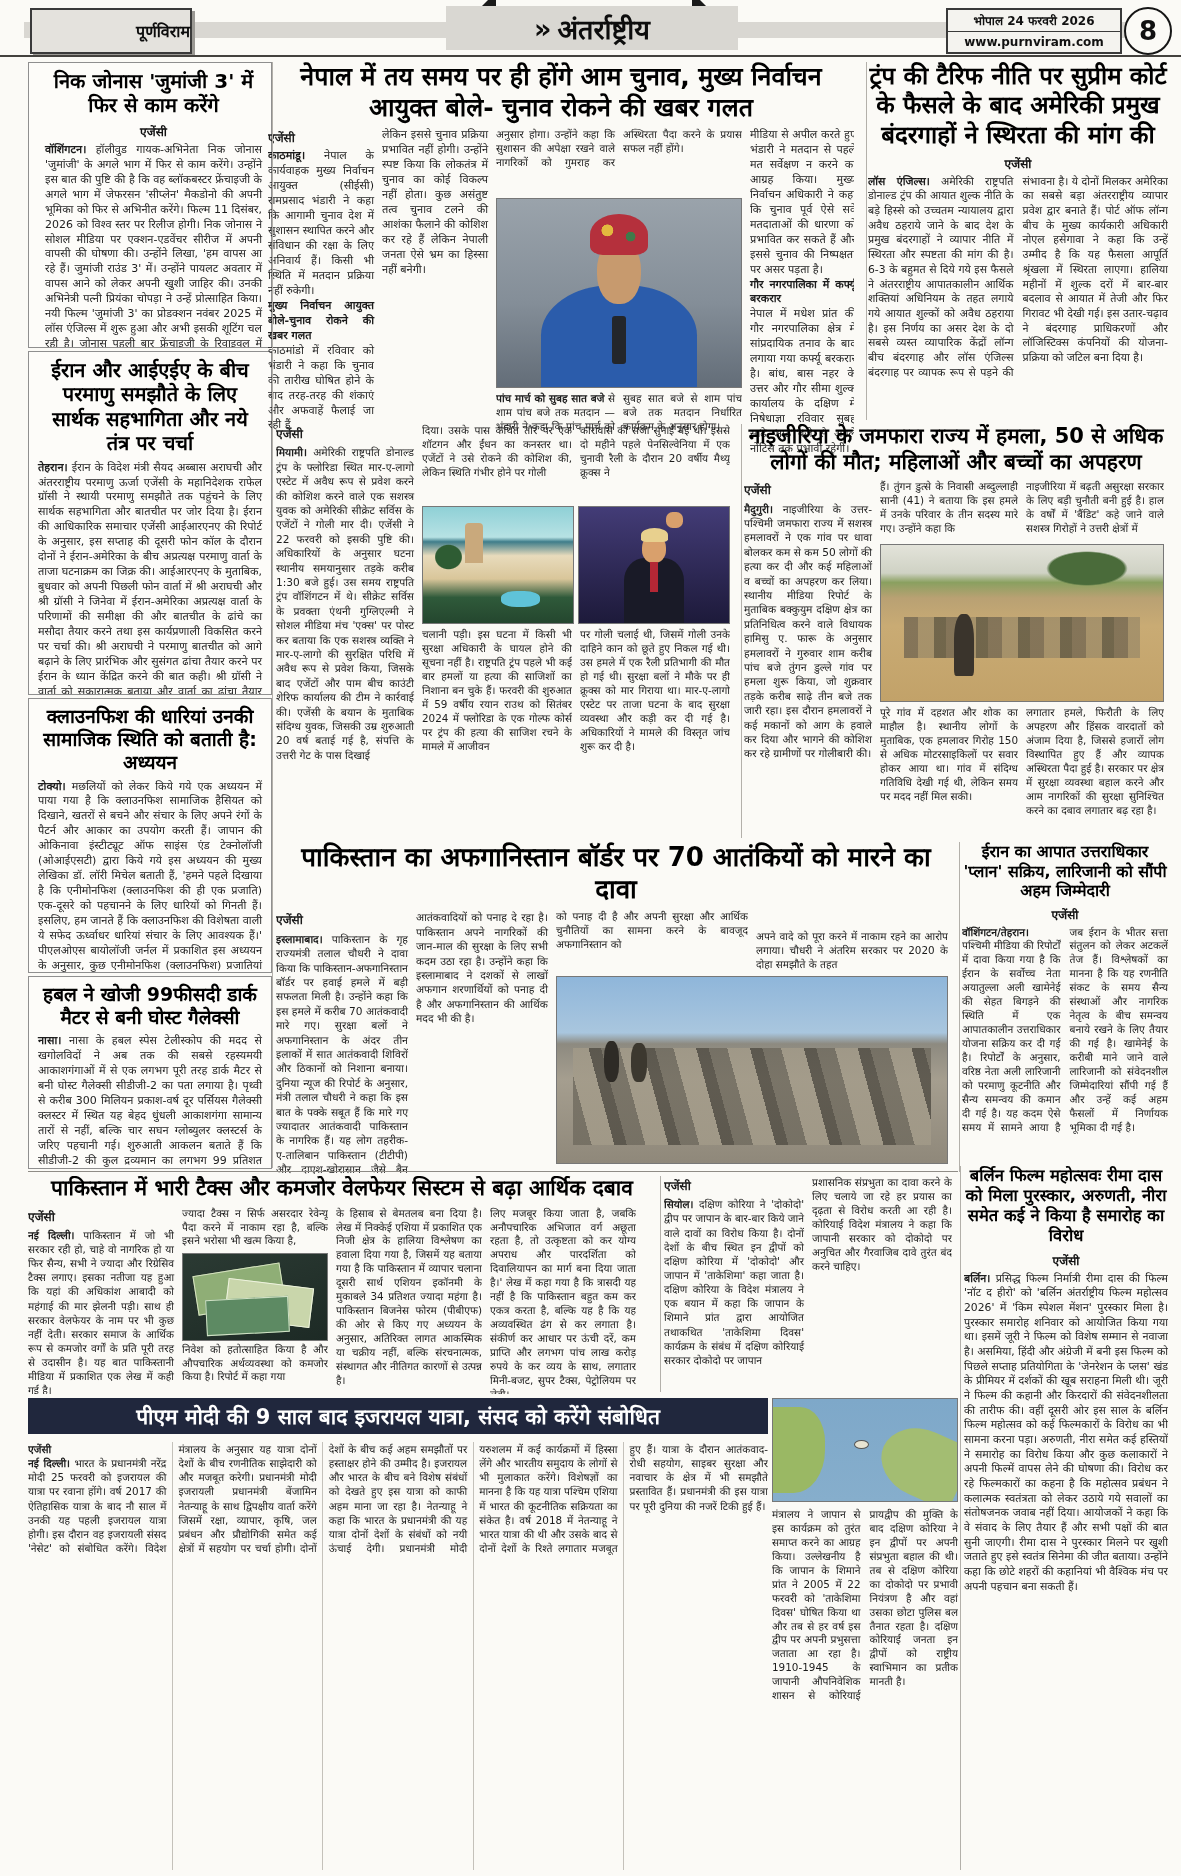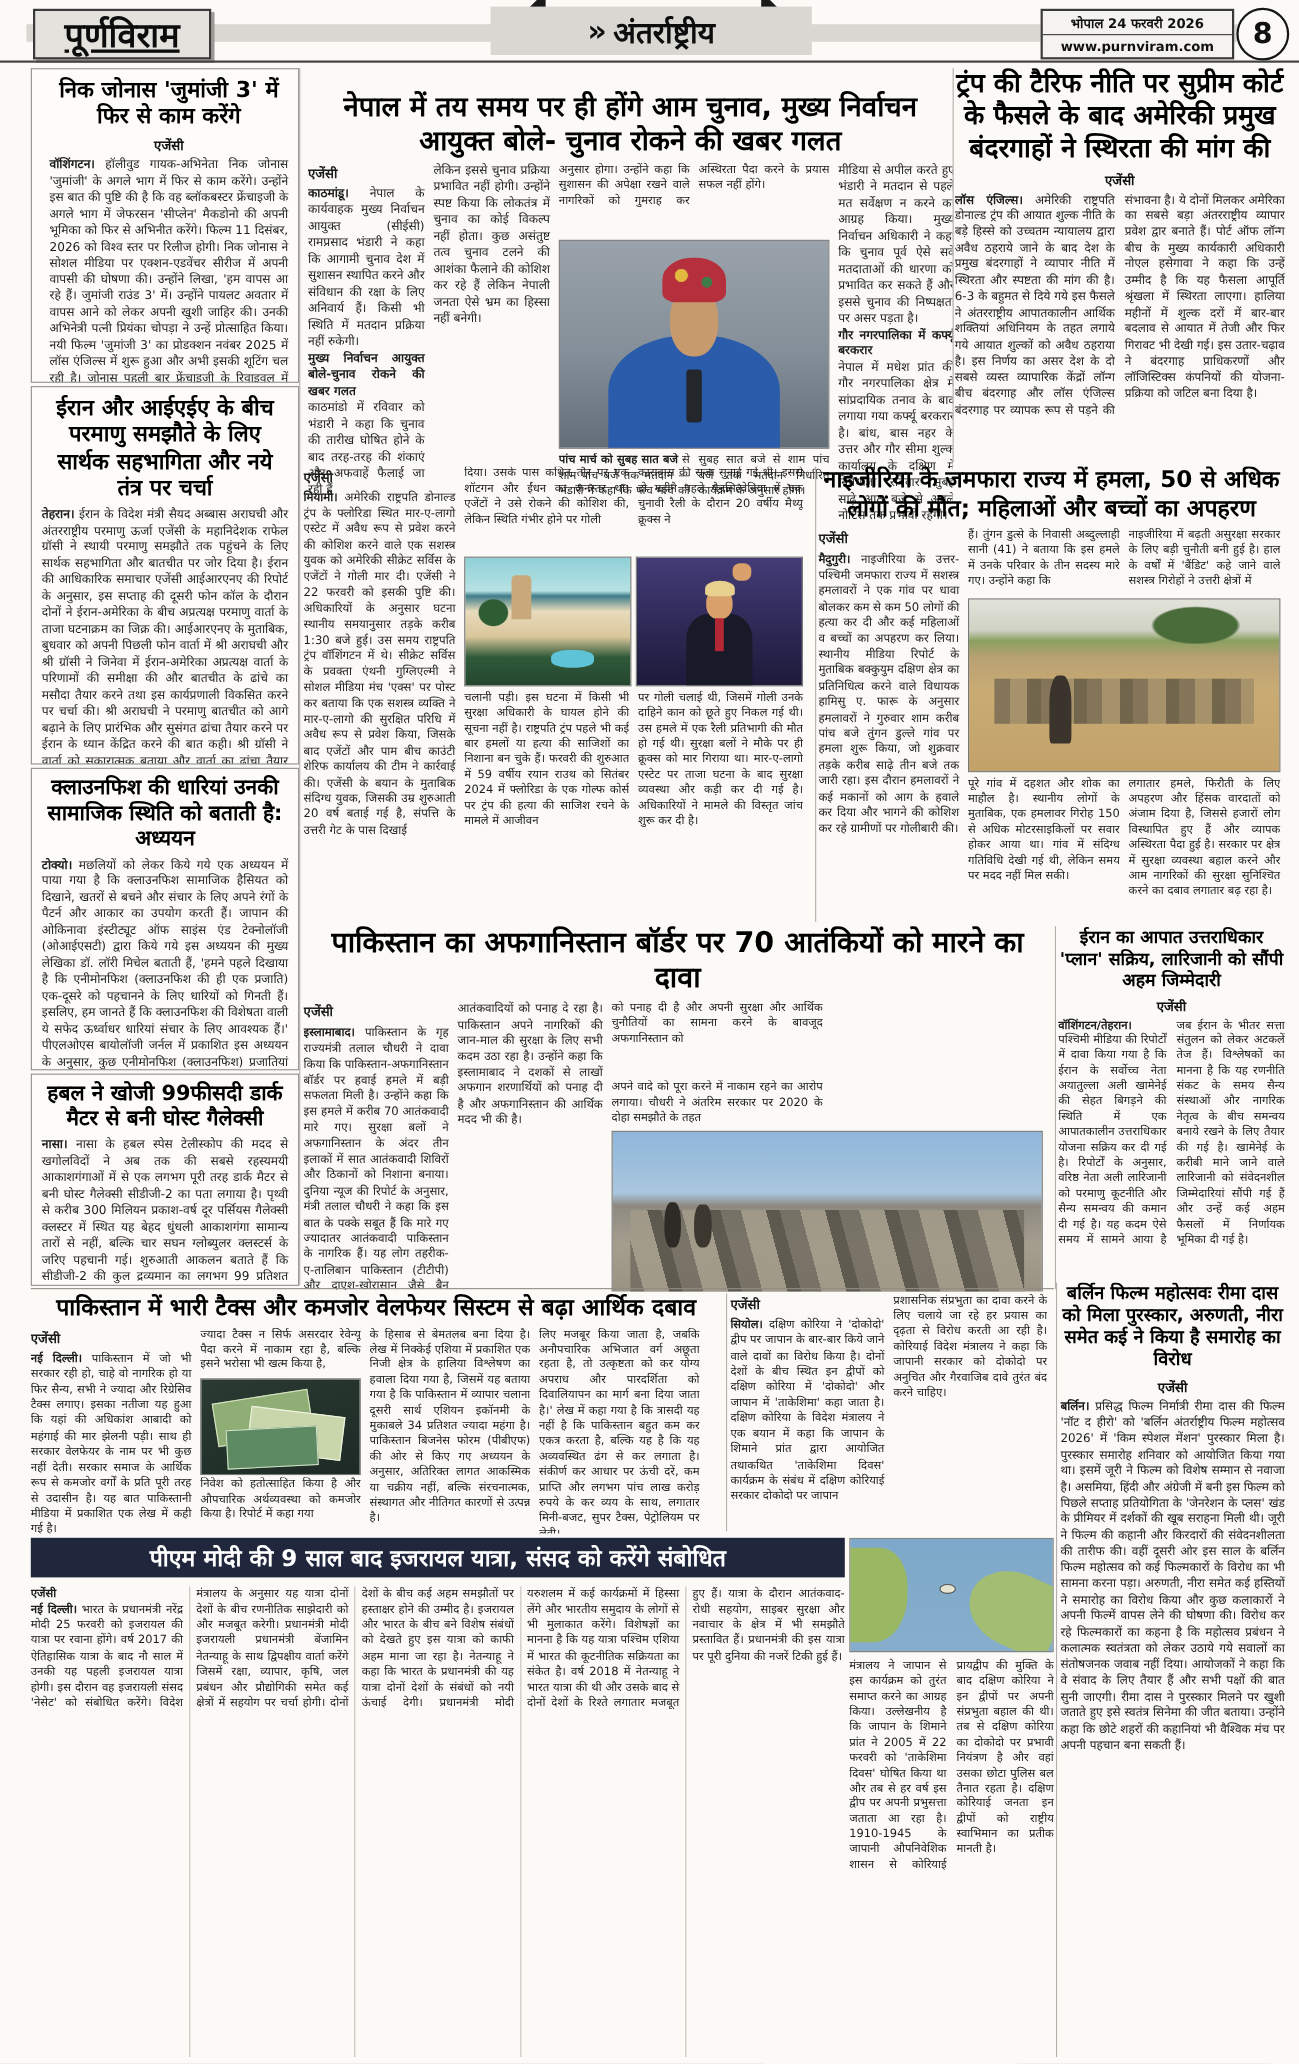--- a/index.html
+++ b/index.html
@@ -10,21 +10,21 @@
   .byline{text-align:center;font-weight:bold;font-size:12px;margin:2px 0 3px 0;}
   .bd{font-size:11px;line-height:1.36;text-align:justify;color:#1c1c1c;}
   .dl{font-weight:bold;}
   .subh{font-weight:bold;}
   .row{display:flex;gap:8px;}
   .vrule{position:absolute;width:1px;background:#b3b0aa;}
   .hrule{position:absolute;height:2px;background:#44423e;}
   .photo{position:relative;overflow:hidden;border:1px solid #777;box-sizing:border-box;}
   
   .hdr-strip{position:absolute;left:24px;top:22px;width:1132px;height:16px;background:#d9d7d2;}
-  .logo-box{position:absolute;left:30px;top:8px;width:158px;height:42px;background:#e4e2dd;border:2px solid #3a3a3a;box-shadow:3px 3px 0 #9b9994;display:flex;align-items:center;justify-content:center;font-weight:bold;font-size:31px;color:#0d0d0d;text-decoration:underline;}
+  .logo-box{position:absolute;left:30px;top:8px;width:158px;height:42px;background:#e4e2dd;border:2px solid #3a3a3a;box-shadow:3px 3px 0 #9b9994;display:flex;align-items:center;justify-content:flex-end;font-weight:bold;font-size:16px;color:#0d0d0d;}
   .sec-box{position:absolute;left:446px;top:6px;width:292px;height:44px;background:#d9d7d2;display:flex;align-items:center;justify-content:center;font-weight:bold;font-size:27px;color:#0d0d0d;}
   .tri{position:absolute;width:0;height:0;border-style:solid;}
   .date-box{position:absolute;left:946px;top:8px;width:172px;height:42px;border:2px solid #3a3a3a;background:#f4f3ef;display:flex;flex-direction:column;}
   .date-box div{flex:1;display:flex;align-items:center;justify-content:center;font-weight:bold;font-size:12px;}
   .date-box div:first-child{border-bottom:1px solid #3a3a3a;}
   .page-circle{position:absolute;left:1124px;top:7px;width:44px;height:44px;border:2.5px solid #161616;border-radius:50%;background:#fbfaf6;display:flex;align-items:center;justify-content:center;font-weight:bold;font-size:26px;}
   
   .ph-cec{background:linear-gradient(180deg,#9aa3ab 0%,#848e98 55%,#636d78 100%);}
   .ph-cec .suit{position:absolute;left:18%;bottom:-4%;width:64%;height:58%;background:#2b5cab;border-radius:46% 46% 8% 8%;}
   .ph-cec .face{position:absolute;left:41%;top:22%;width:18%;height:34%;background:#c79a6e;border-radius:46%;}
@@ -100,21 +100,21 @@
   <div class="box" style="left:28px;top:698px;width:244px;height:275px;">
     <div class="hl" style="font-size:19px;">क्लाउनफिश की धारियां उनकी सामाजिक स्थिति को बताती है: अध्ययन</div>
     <div class="bd"><span class="dl">टोक्यो।</span> <span>मछलियों को लेकर किये गये एक अध्ययन में पाया गया है कि क्लाउनफिश सामाजिक हैसियत को दिखाने, खतरों से बचने और संचार के लिए अपने रंगों के पैटर्न और आकार का उपयोग करती हैं। जापान की ओकिनावा इंस्टीट्यूट ऑफ साइंस एंड टेक्नोलॉजी (ओआईएसटी) द्वारा किये गये इस अध्ययन की मुख्य लेखिका डॉ. लॉरी मिचेल बताती हैं, 'हमने पहले दिखाया है कि एनीमोनफिश (क्लाउनफिश की ही एक प्रजाति) एक-दूसरे को पहचानने के लिए धारियों को गिनती हैं। इसलिए, हम जानते हैं कि क्लाउनफिश की विशेषता वाली ये सफेद ऊर्ध्वाधर धारियां संचार के लिए आवश्यक हैं।' पीएलओएस बायोलॉजी जर्नल में प्रकाशित इस अध्ययन के अनुसार, कुछ एनीमोनफिश (क्लाउनफिश) प्रजातियां जब वे छोटी होती हैं तो उनके शरीर पर सफेद पट्टियां होती हैं। लेकिन लगभग एक-तिहाई प्रजातियों में ऐसा होता है कि जैसे-जैसे ये व्यस्क होती जाती हैं ये पट्टियां गायब हो जाती हैं। यह ज्यादातर उन प्रजातियों में होता है जो छोटे समूहों में रहती हैं। छोटे समूहों में हर मछली का एक 'रैंक' या दर्जा होता है (कौन बड़ी है, कौन छोटी)। आकार का अंतर साफ दिखता है और अगर लड़ाई हो जाए तो छोटी मछली को ज्यादा नुकसान हो सकता है।</span></div>
   </div>
 
   <div class="box" style="left:28px;top:976px;width:244px;height:193px;">
     <div class="hl" style="font-size:19px;">हबल ने खोजी 99फीसदी डार्क मैटर से बनी घोस्ट गैलेक्सी</div>
     <div class="bd"><span class="dl">नासा।</span> <span>नासा के हबल स्पेस टेलीस्कोप की मदद से खगोलविदों ने अब तक की सबसे रहस्यमयी आकाशगंगाओं में से एक लगभग पूरी तरह डार्क मैटर से बनी घोस्ट गैलेक्सी सीडीजी-2 का पता लगाया है। पृथ्वी से करीब 300 मिलियन प्रकाश-वर्ष दूर पर्सियस गैलेक्सी क्लस्टर में स्थित यह बेहद धुंधली आकाशगंगा सामान्य तारों से नहीं, बल्कि चार सघन ग्लोब्युलर क्लस्टर्स के जरिए पहचानी गई। शुरुआती आकलन बताते हैं कि सीडीजी-2 की कुल द्रव्यमान का लगभग 99 प्रतिशत हिस्सा डार्क मैटर है। इस खोज का विवरण द एस्ट्रोफिजिकल जर्नल लेटर्स में प्रकाशित हुआ है। नासा के अनुसार आमतौर पर अधिकतर आकाशगंगाएं अरबों तारों की चमक से दूर-दूर तक दिखाई देती हैं, लेकिन कुछ विशेष आकाशगंगाएं इतनी फीकी होती हैं कि उन्हें पहचानना बेहद कठिन हो जाता है। इन्हें लो-सरफेस-ब्राइटनेस गैलेक्सी कहा जाता है। इनमें तारों की संख्या बहुत कम होती है और इनका अधिकांश द्रव्यमान डार्क मैटर से बना होता है।</span></div>
   </div>
 
-  <div class="blk" style="left:280px;top:62px;width:586px;height:414px;margin-top:20px;">
+  <div class="blk" style="left:268px;top:62px;width:586px;height:414px;">
     <div class="hl" style="font-size:25px;">नेपाल में तय समय पर ही होंगे आम चुनाव, मुख्य निर्वाचन आयुक्त बोले- चुनाव रोकने की खबर गलत</div>
     <div class="row">
       <div class="bd" style="width:106px;flex:none;">
         <div class="byline" style="text-align:left;">एजेंसी</div>
         <span class="dl">काठमांडू।</span>
         <span>नेपाल के कार्यवाहक मुख्य निर्वाचन आयुक्त (सीईसी) रामप्रसाद भंडारी ने कहा कि आगामी चुनाव देश में सुशासन स्थापित करने और संविधान की रक्षा के लिए अनिवार्य हैं। किसी भी स्थिति में मतदान प्रक्रिया नहीं रुकेगी।</span>
         <div class="subh">मुख्य निर्वाचन आयुक्त बोले-चुनाव रोकने की खबर गलत</div>
         <span>काठमांडो में रविवार को भंडारी ने कहा कि चुनाव की तारीख घोषित होने के बाद तरह-तरह की शंकाएं और अफवाहें फैलाई जा रही हैं</span>
       </div>
       <div class="bd" style="width:106px;flex:none;">लेकिन इससे चुनाव प्रक्रिया प्रभावित नहीं होगी। उन्होंने स्पष्ट किया कि लोकतंत्र में चुनाव का कोई विकल्प नहीं होता। कुछ असंतुष्ट तत्व चुनाव टलने की आशंका फैलाने की कोशिश कर रहे हैं लेकिन नेपाली जनता ऐसे भ्रम का हिस्सा नहीं बनेगी।</div>
@@ -210,21 +210,21 @@
   <div class="blk" style="left:276px;top:842px;width:680px;height:332px;">
     <div class="hl" style="font-size:26px;">पाकिस्तान का अफगानिस्तान बॉर्डर पर 70 आतंकियों को मारने का दावा</div>
     <div class="row">
       <div class="bd" style="width:132px;flex:none;font-size:10.6px;">
         <div class="byline" style="text-align:left;">एजेंसी</div>
         <span class="dl">इस्लामाबाद।</span>
         <span>पाकिस्तान के गृह राज्यमंत्री तलाल चौधरी ने दावा किया कि पाकिस्तान-अफगानिस्तान बॉर्डर पर हवाई हमले में बड़ी सफलता मिली है। उन्होंने कहा कि इस हमले में करीब 70 आतंकवादी मारे गए। सुरक्षा बलों ने अफगानिस्तान के अंदर तीन इलाकों में सात आतंकवादी शिविरों और ठिकानों को निशाना बनाया। दुनिया न्यूज की रिपोर्ट के अनुसार, मंत्री तलाल चौधरी ने कहा कि इस बात के पक्के सबूत हैं कि मारे गए ज्यादातर आतंकवादी पाकिस्तान के नागरिक हैं। यह लोग तहरीक-ए-तालिबान पाकिस्तान (टीटीपी) और दाएश-खोरासान जैसे बैन संगठनों से जुड़े थे।</span>
       </div>
       <div class="bd" style="width:132px;flex:none;font-size:10.6px;">आतंकवादियों को पनाह दे रहा है। पाकिस्तान अपने नागरिकों की जान-माल की सुरक्षा के लिए सभी कदम उठा रहा है। उन्होंने कहा कि इस्लामाबाद ने दशकों से लाखों अफगान शरणार्थियों को पनाह दी है और अफगानिस्तान की आर्थिक मदद भी की है।</div>
       <div style="width:392px;flex:none;">
-        <div class="row" style="gap:8px;flex-direction:column;">
+        <div class="row" style="gap:8px;">
           <div class="mini" style="width:192px;height:44px;overflow:hidden;">को पनाह दी है और अपनी सुरक्षा और आर्थिक चुनौतियों का सामना करने के बावजूद अफगानिस्तान को</div>
           <div class="mini" style="width:192px;height:44px;overflow:hidden;margin-top:20px;">अपने वादे को पूरा करने में नाकाम रहने का आरोप लगाया। चौधरी ने अंतरिम सरकार पर 2020 के दोहा समझौते के तहत</div>
         </div>
         <div class="photo ph-rub" style="width:392px;height:188px;margin-top:2px;">
           <div class="wreck"></div>
           <div class="fig1"></div>
           <div class="fig2"></div>
         </div>
       </div>
     </div>

